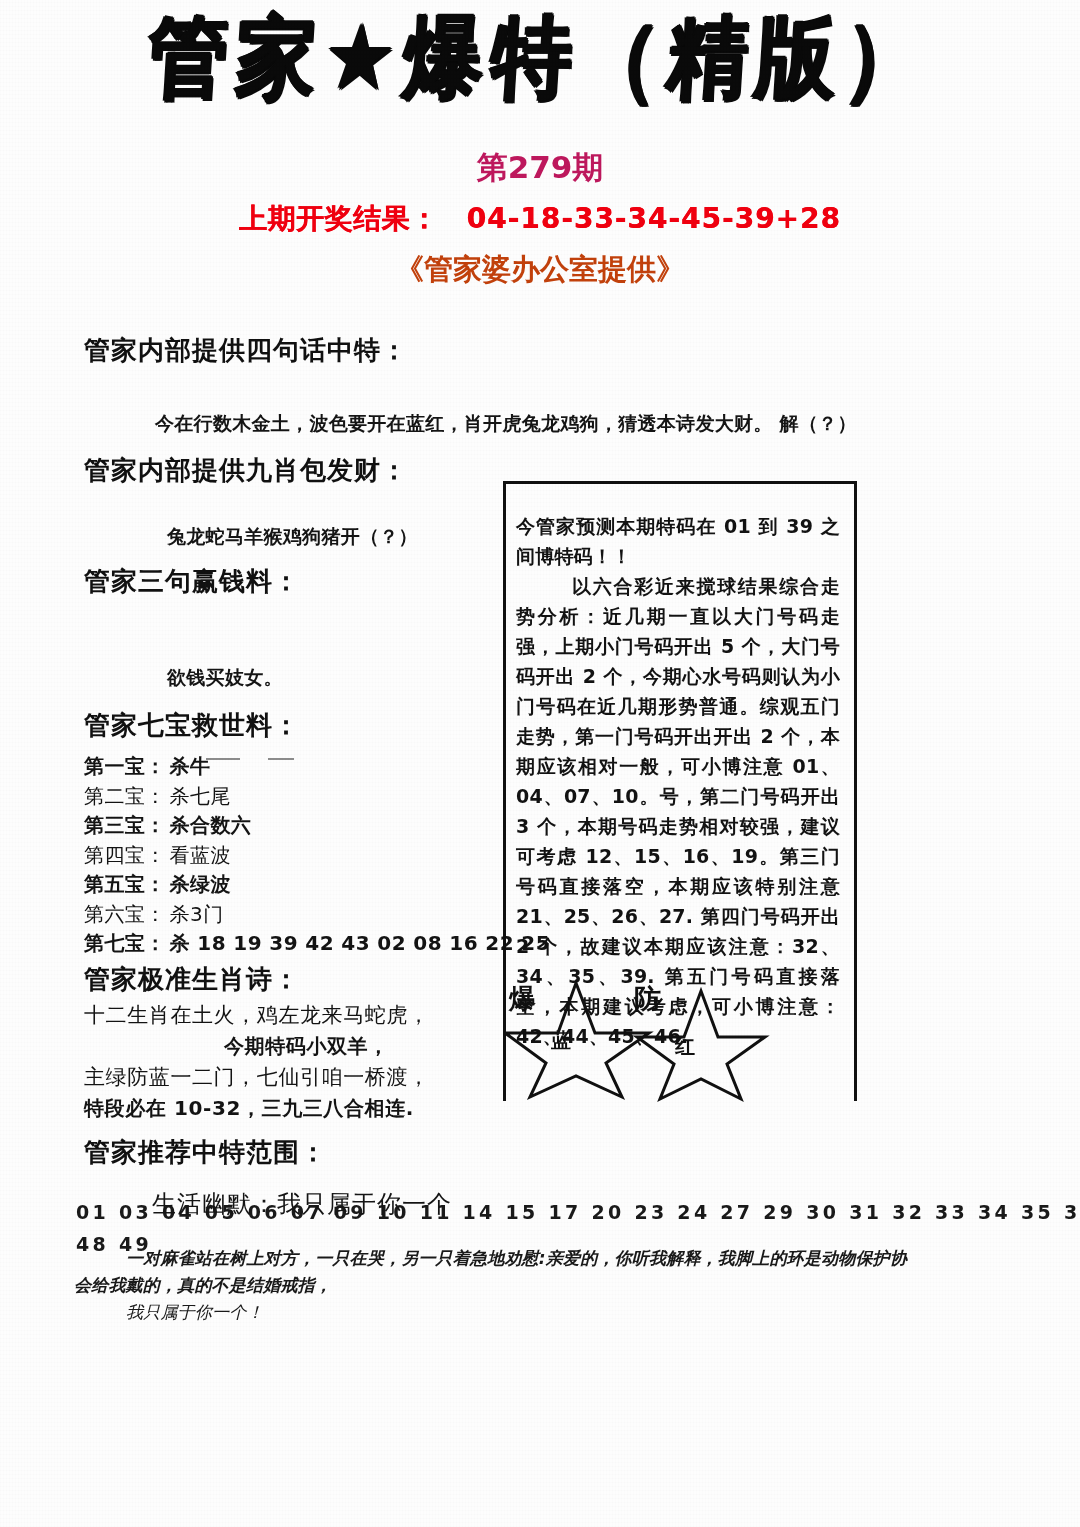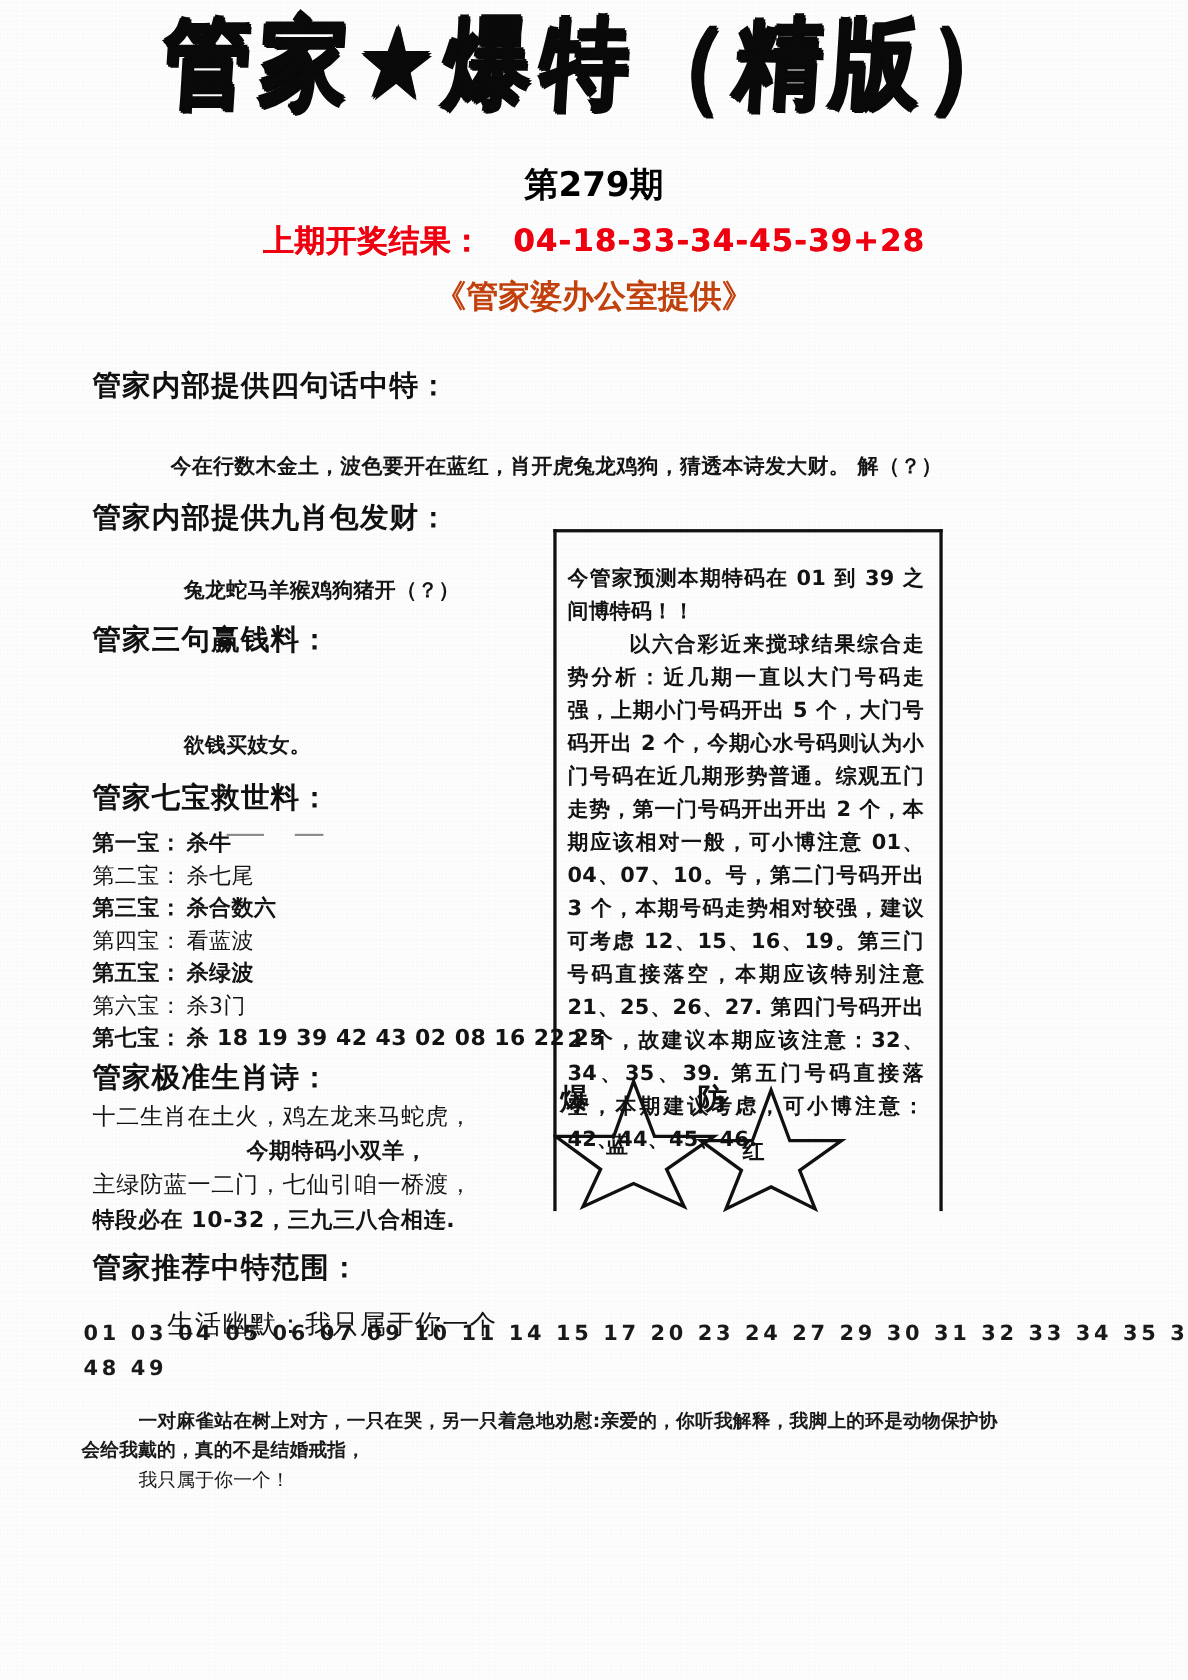--- a/index.html
+++ b/index.html
@@ -54,21 +54,21 @@
 
   
   .issue-line {
     position: absolute;
     left: 0; top: 147px;
     width: 1080px;
     text-align: center;
     font-family: "DejaVu Sans", sans-serif;
     font-size: 31px;
     font-weight: 600;
-    color: #000000;
+    color: #be185d;
     letter-spacing: 0px;
   }
   .result-line {
     position: absolute;
     left: 0; top: 200px;
     width: 1080px;
     text-align: center;
     font-family: "DejaVu Sans", sans-serif;
     font-size: 28px;
     font-weight: 600;
@@ -162,21 +162,21 @@
   
   .humor-title {
     position: absolute;
     left: 152px; top: 1188px;
     font-family: "DejaVu Serif", serif;
     font-size: 24px;
     color: #151515;
     letter-spacing: 1px;
     white-space: nowrap;
   }
-  .humor-body { position: absolute; left: 74px; top: 1279px; width: 920px; }
+  .humor-body { position: absolute; left: 74px; top: 1245px; width: 920px; font-style: italic; }
   .humor-line {
     font-family: "DejaVu Sans", sans-serif;
     font-size: 17px;
     font-weight: 600;
     color: #1a1a1a;
     line-height: 27px;
     letter-spacing: .2px;
   }
   .humor-line.first { text-indent: 52px; }
   .humor-line.last { padding-left: 52px; font-weight: 500; }

